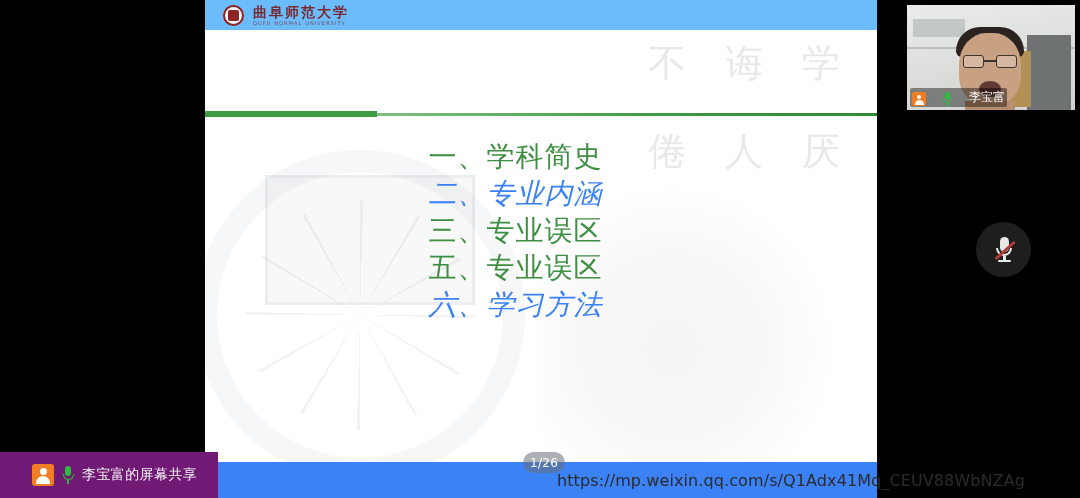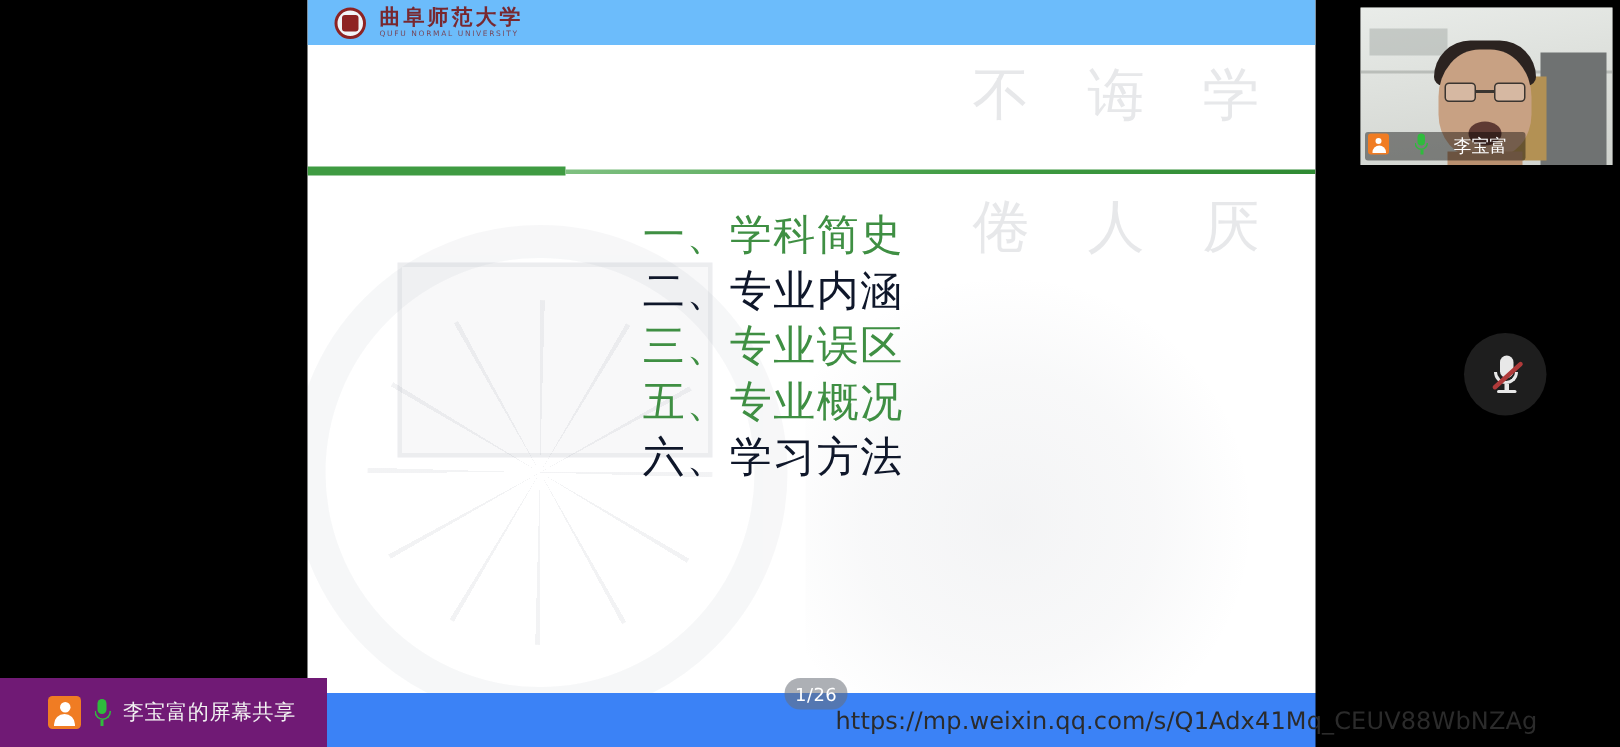--- a/index.html
+++ b/index.html
@@ -100,21 +100,21 @@
     position:absolute; left:0; top:138px; width:100%;
     display:flex; flex-direction:column; align-items:center;
   }
   .outline-item {
     font-family:"DejaVu Serif","Liberation Serif",serif;
     font-size:28px; line-height:37px;
     letter-spacing:1px;
     width:225px; text-align:left;
   }
   .outline-item.green { color:#3f8f43; }
-  .outline-item.dark  { color:#0f172a; }
+  .outline-item.dark  { color:#3b82f6;font-style:italic; }
 
   
   .bottom-strip {
     position:absolute; left:205px; top:462px; width:672px; height:36px;
     background:#3b82f6;
   }
   .page-chip {
     position:absolute; left:318px; top:-10px;
     min-width:34px; height:21px; padding:0 7px;
     background:rgba(105,112,120,.55);
@@ -221,22 +221,22 @@
   .vt-mouth {
     position:absolute; left:72px; top:76px; width:22px; height:16px;
     border-radius:11px/8px; background:#5e3a33;
   }
   .vt-neck {
     position:absolute; left:58px; top:96px; width:50px; height:12px;
     background:#b9906f;
   }
   .vt-name {
     position:absolute; left:3px; bottom:3px;
-    display:flex; align-items:flex-start; gap:17px;
-    padding:1px 12px 1px 2px;
+    display:flex; align-items:flex-end; gap:17px;
+    padding:1px 2px 1px 2px;
     background:rgba(0,0,0,.42); border-radius:2px;
   }
   .vt-name .avatar-chip { width:14px; height:14px; border-radius:2px; }
   .vt-name .avatar-chip::before { top:2.5px; width:4.5px; height:4.5px; margin-left:-2.25px; }
   .vt-name .avatar-chip::after { top:8px; width:9px; height:5px; margin-left:-4.5px; border-radius:4.5px 4.5px 0 0; }
   .vt-name .mic-glyph { width:9px; height:14px; }
   .vt-name .mic-glyph .cap { left:2px; top:0; width:5px; height:8px; border-radius:2.5px; }
   .vt-name .mic-glyph .arc { left:0; top:6px; width:9px; height:5px; border-width:1.3px; border-radius:0 0 5px 5px; }
   .vt-name .mic-glyph .stem { left:4px; top:11px; width:1.5px; height:3px; }
   .vt-name-text { color:#fff; font-size:12px; white-space:nowrap; }
@@ -299,21 +299,21 @@
 
     <div class="divider-wrap">
       <div class="divider-thick"></div>
       <div class="divider-thin"></div>
     </div>
 
     <div class="outline">
       <div class="outline-item green">一、学科简史</div>
       <div class="outline-item dark">二、专业内涵</div>
       <div class="outline-item green">三、专业误区</div>
-      <div class="outline-item green">五、专业概况</div>
+      <div class="outline-item green">五、专业误区</div>
       <div class="outline-item dark">六、学习方法</div>
     </div>
   </div>
 
   <div class="bottom-strip">
     <div class="page-chip">1/26</div>
     <div class="share-url">https://mp.weixin.qq.com/s/Q1Adx41Mq_CEUV88WbNZAg</div>
   </div>
 
   <div class="share-banner">

